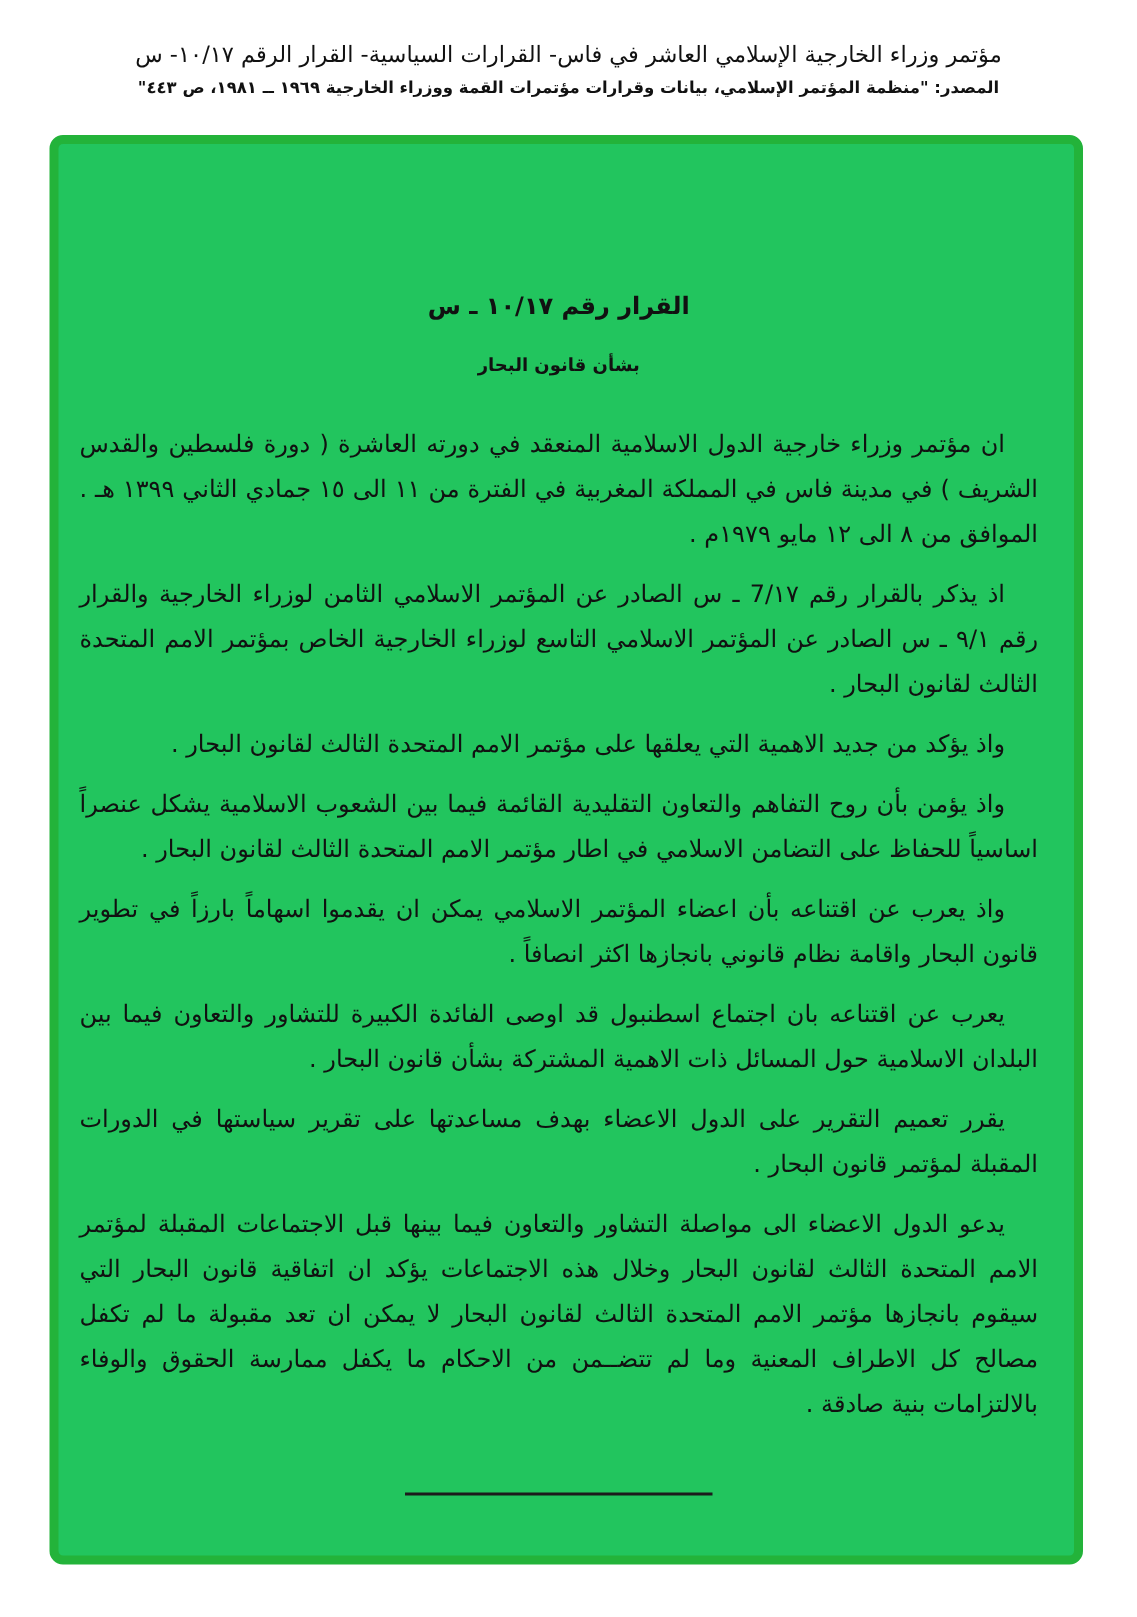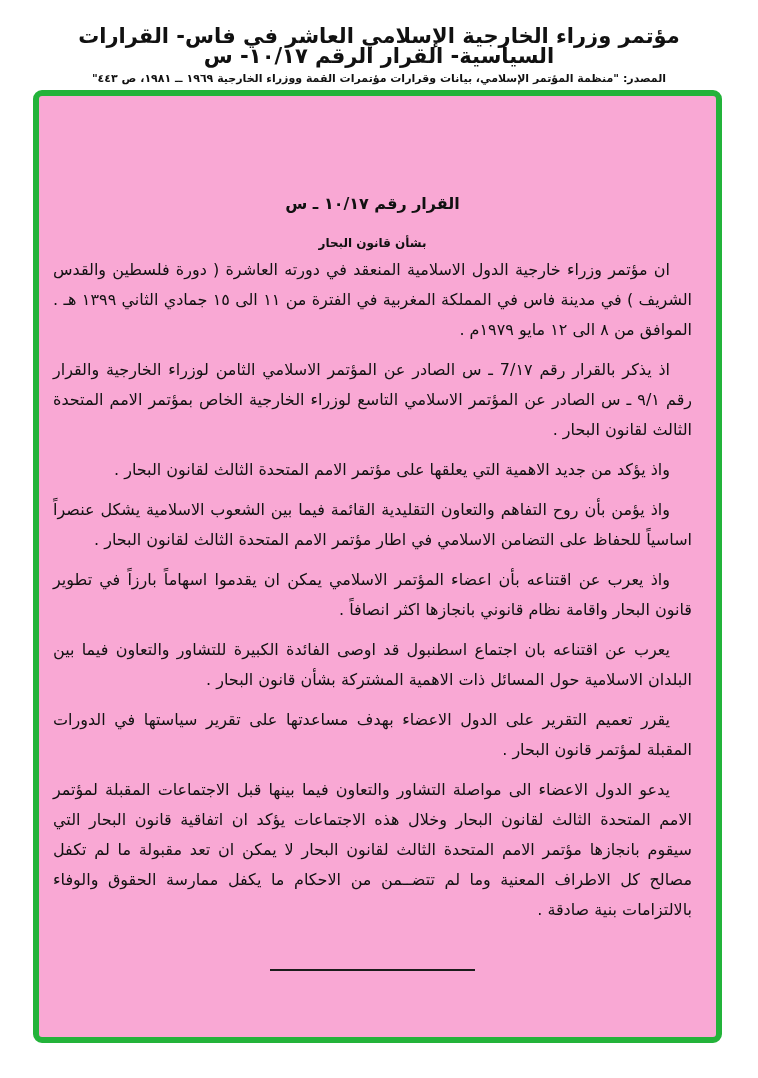--- a/index.html
+++ b/index.html
@@ -14,61 +14,62 @@
     font-family: "DejaVu Sans", sans-serif;
     color: #111111;
     overflow: hidden;
   }
   .page-header {
     direction: rtl;
     text-align: center;
     padding-top: 26px;
   }
   .header-line1 {
-    font-weight: bold;
-    font-size: 21px;
+    font-weight: normal;
+    font-size: 15px;
     letter-spacing: 0;
     line-height: 20px;
     padding: 0 40px;
   }
   .header-line2 {
     font-weight: bold;
     font-size: 11px;
     line-height: 16px;
     margin-top: 5px;
     padding: 0 70px;
   }
   .green-box {
     position: absolute;
     left: 33px;
     top: 90px;
     width: 677px;
     height: 941px;
     border: 6px solid #23b33a;
     border-radius: 9px;
-    background: #f9a8d4;
+    background: #22c55e;
   }
   .doc-content {
     direction: rtl;
     padding: 97px 24px 0 14px;
   }
   .doc-title {
     text-align: center;
     font-weight: bold;
     font-size: 16px;
     line-height: 22px;
   }
   .doc-subtitle {
     text-align: center;
     font-weight: bold;
     font-size: 12px;
     line-height: 24px;
     margin-top: 16px;
   }
   .doc-paragraphs {
+    margin-top: 26px;
     font-size: 16px;
     line-height: 30px;
   }
   .doc-paragraphs p {
     margin: 0 0 10px 0;
     text-align: justify;
     text-align-last: right;
     text-indent: 22px;
   }
   .separator-rule {

